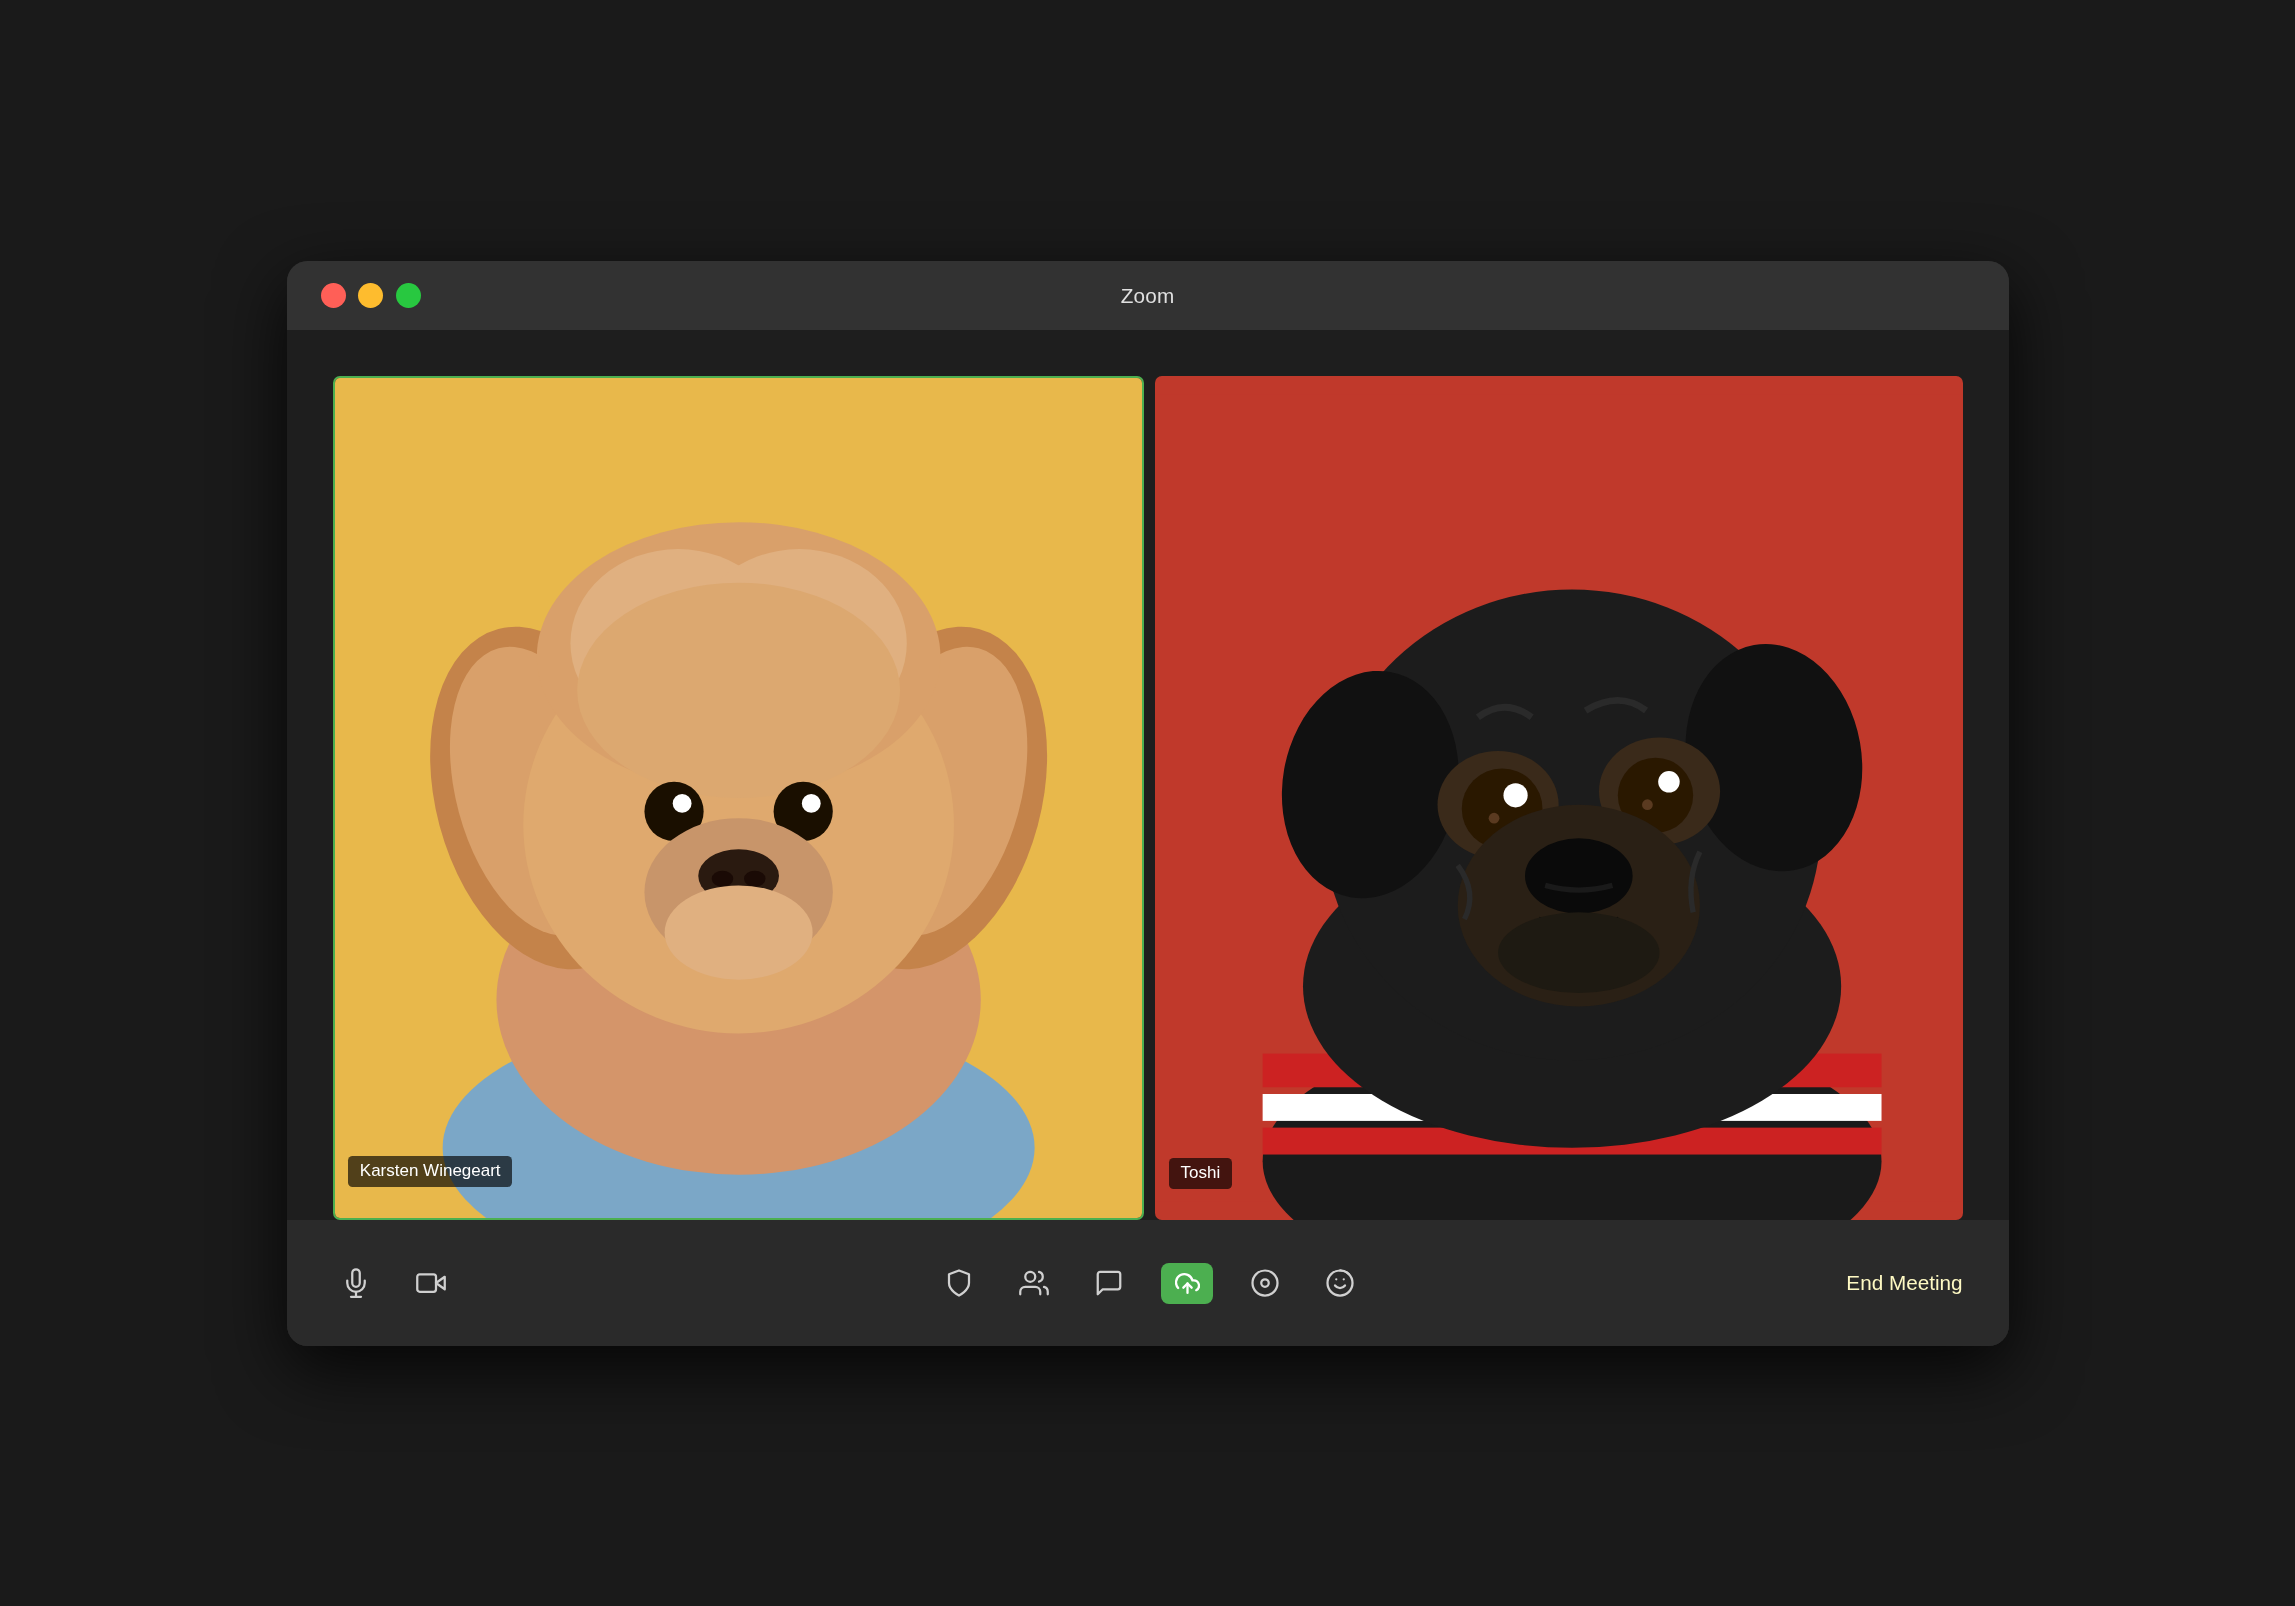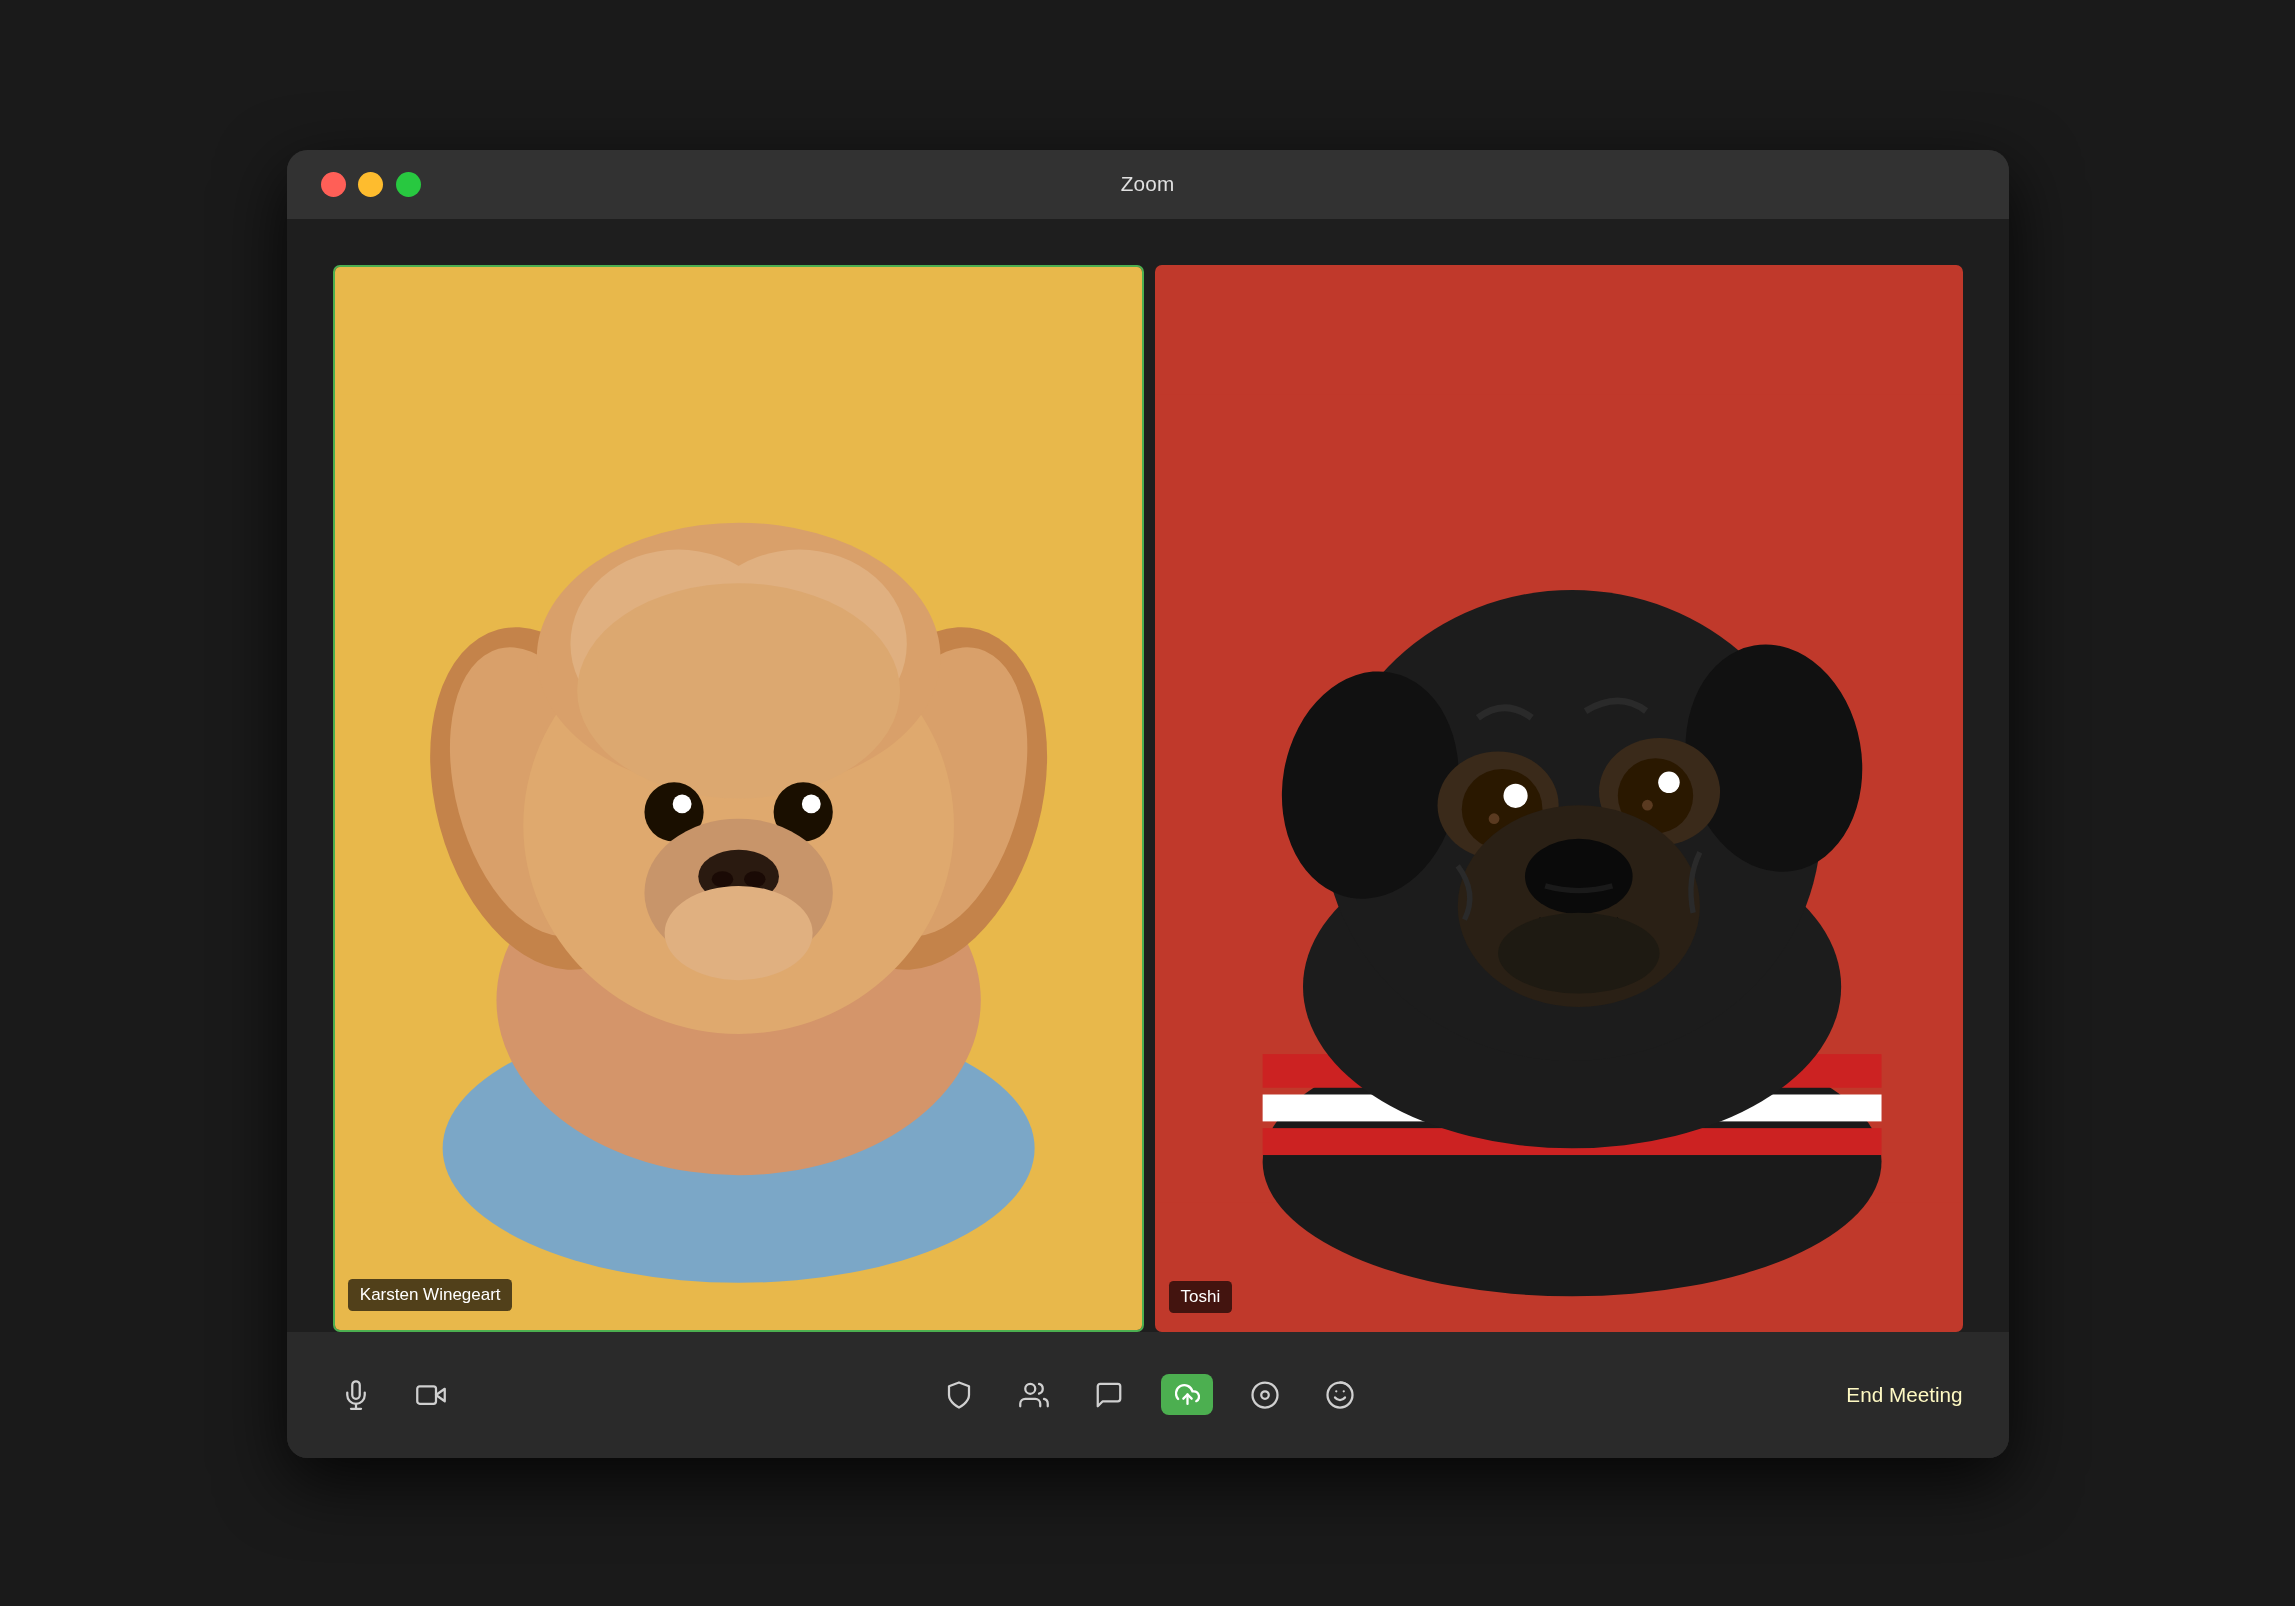--- a/index.html
+++ b/index.html
@@ -9,21 +9,21 @@
       width: 2295px;
       height: 1607px;
       display: flex;
       align-items: center;
       justify-content: center;
       font-family: -apple-system, BlinkMacSystemFont, 'Helvetica Neue', sans-serif;
     }
 
     .window {
       width: 1722px;
-      height: 1308px;
+      height: 1085px;
       background: #2a2a2a;
       border-radius: 20.7px;
       overflow: hidden;
       display: flex;
       flex-direction: column;
       box-shadow: 0 23px 69px rgba(0,0,0,0.8);
     }
 
     .titlebar {
       background: #323232;
@@ -113,21 +113,21 @@
       height: 100%;
     }
 
     .dog-pug {
       width: 100%;
       height: 100%;
     }
 
     .participant-label {
       position: absolute;
-      bottom: 19px;
+      bottom: 31px;
       left: 13.8px;
       background: rgba(0,0,0,0.65);
       color: white;
       padding: 5.7px 11.5px;
       border-radius: 4.6px;
       font-size: 17px;
       font-weight: 400;
     }
 
     .toolbar {

